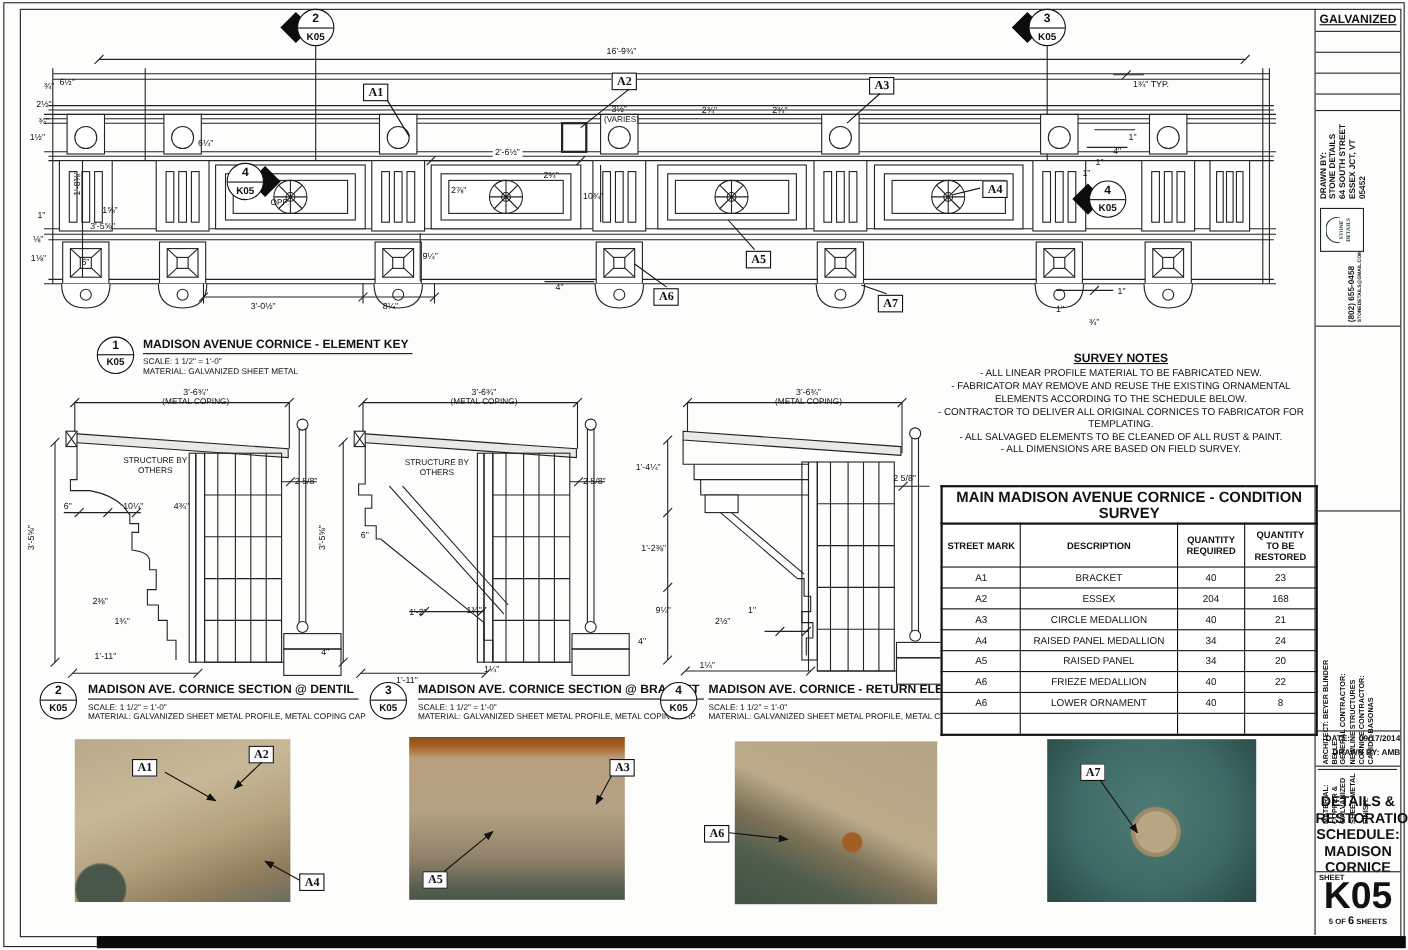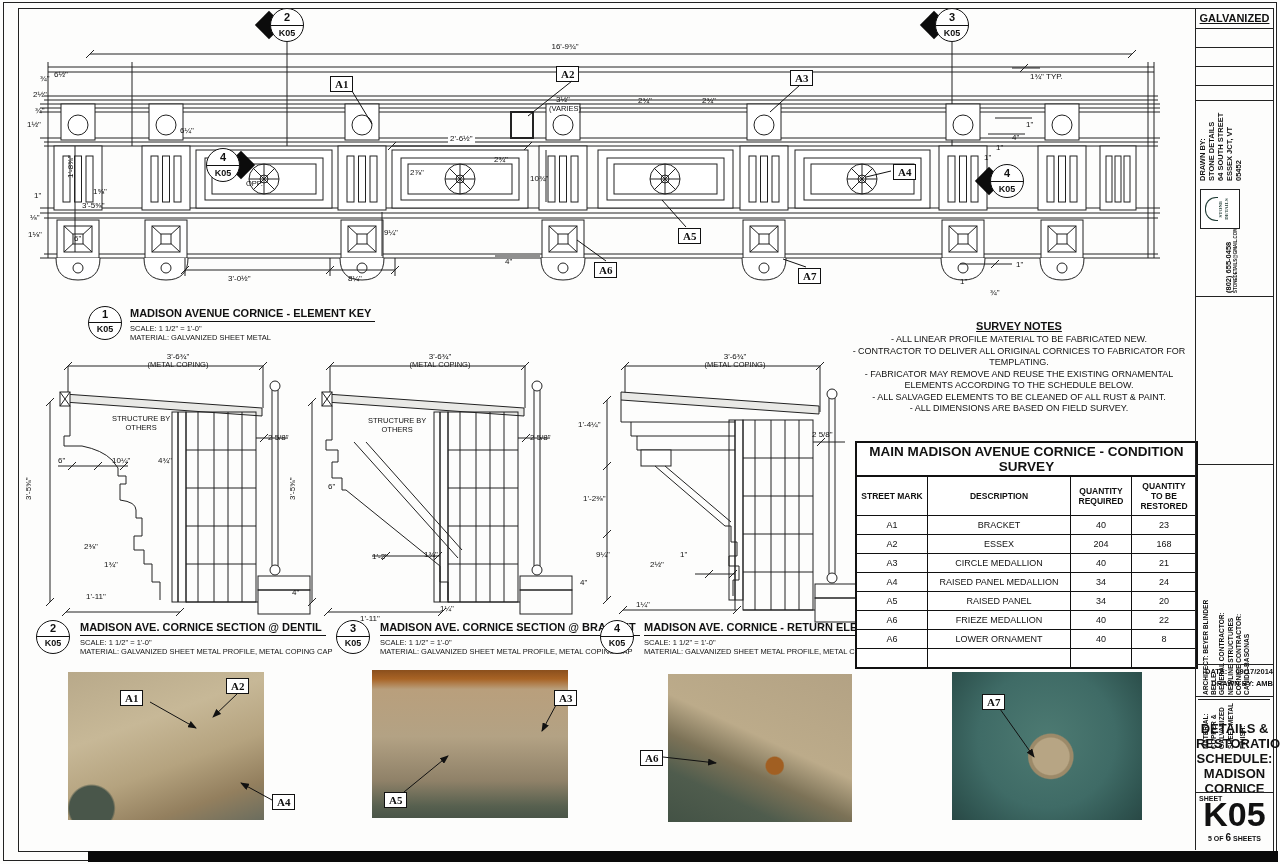--- a/index.html
+++ b/index.html
@@ -513,22 +513,22 @@
     <div class="bnum">4</div>
     <div class="bsheet">K05</div>
   </div>
   <div class="vtitle" style="left:644px;top:621px;">MADISON AVE. CORNICE - RETURN ELEVATION</div>
   <div class="vsub" style="left:644px;top:638px;">SCALE:  1 1/2" = 1'-0"</div>
   <div class="vsub" style="left:644px;top:647px;">MATERIAL:  GALVANIZED SHEET METAL PROFILE, METAL COPING CAP</div>
 
   <div class="abs" id="notes">
     <div class="ntitle">SURVEY NOTES</div>
     <div class="nline">- ALL LINEAR PROFILE MATERIAL TO BE FABRICATED NEW.</div>
+    <div class="nline">- FABRICATOR MAY REMOVE AND REUSE THE EXISTING ORNAMENTAL ELEMENTS ACCORDING TO THE SCHEDULE BELOW.</div>
     <div class="nline">- CONTRACTOR TO DELIVER ALL ORIGINAL CORNICES TO FABRICATOR FOR TEMPLATING.</div>
-    <div class="nline">- FABRICATOR MAY REMOVE AND REUSE THE EXISTING ORNAMENTAL ELEMENTS ACCORDING TO THE SCHEDULE BELOW.</div>
     <div class="nline">- ALL SALVAGED ELEMENTS TO BE CLEANED OF ALL RUST &amp; PAINT.</div>
     <div class="nline">- ALL DIMENSIONS ARE BASED ON FIELD SURVEY.</div>
   </div>
 
   <table class="abs" id="condtable">
     <tbody>
         <tr>
           <td class="ttitle" colspan="4">MAIN MADISON AVENUE CORNICE - CONDITION SURVEY</td>
         </tr>
     <tr>

